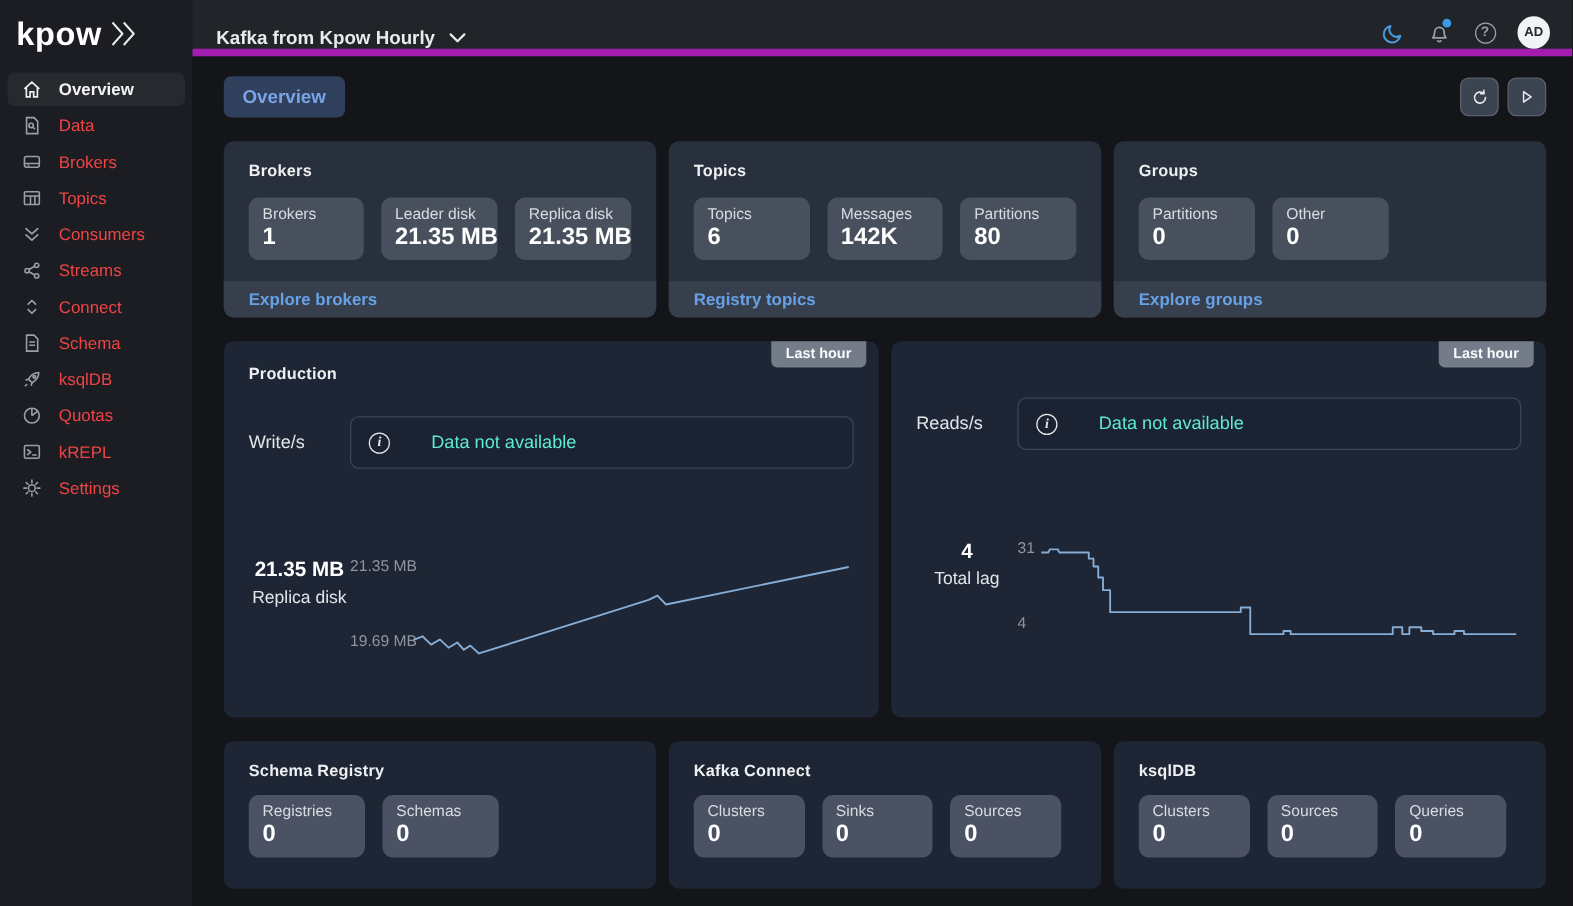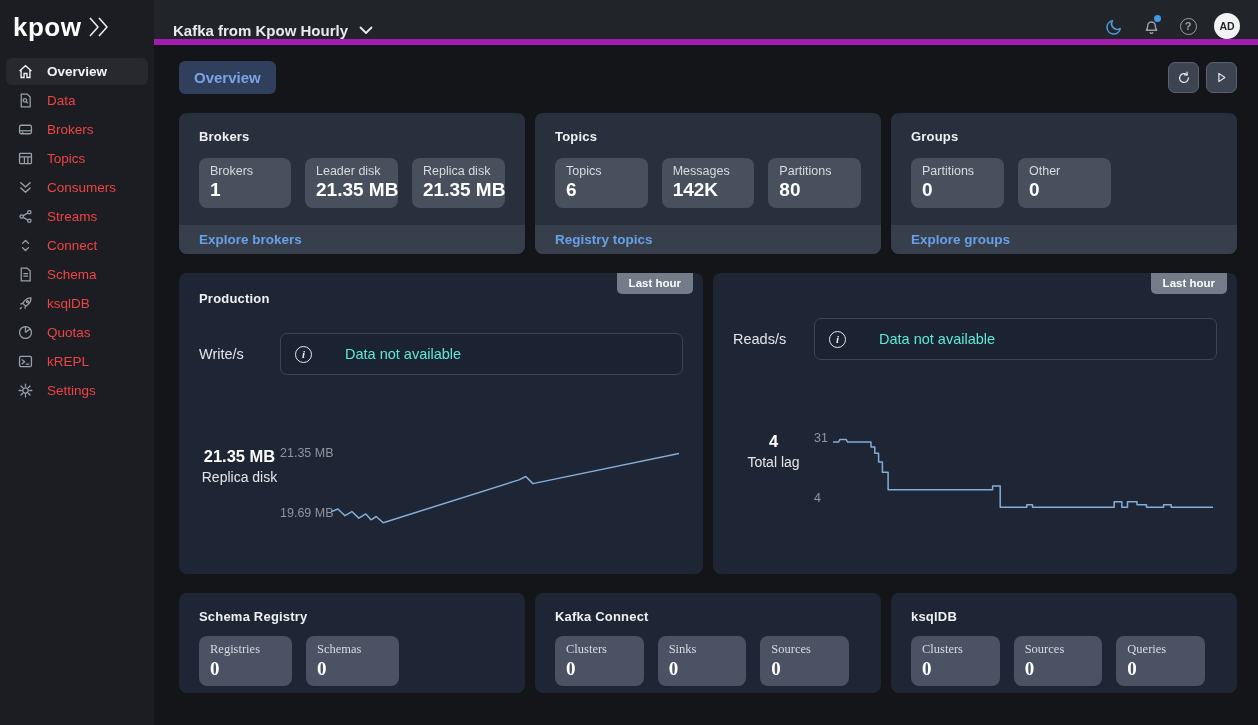--- a/index.html
+++ b/index.html
@@ -77,23 +77,23 @@
   .spark-wrap { flex:1; position:relative; height:88px; }
   .ylab { position:absolute; left:0; color:#8e959f; font-size:12.5px; }
   .ylab.top { top:1px; }  .ylab.bot { top:61px; }
   .spark { position:absolute; top:0; bottom:0; right:4px; height:88px; }
   .spark polyline { stroke:#85add6; stroke-width:1.5; vector-effect:non-scaling-stroke;
     stroke-linejoin:round; stroke-linecap:round; }
   .prod .spark { left:51px; width:calc(100% - 55px); }
   .cons .spark { left:19px; width:calc(100% - 23px); }
 
   
-  .int-card { width:346px; height:100px; background:#1e2534; padding:16px 32px 0 20px; }
+  .int-card { width:346px; height:118px; background:#1e2534; padding:16px 32px 0 20px; }
   .int-card .tile { background:#4a5263; }
-  .int-card .tiles { margin-top:12px;font-family:Liberation Serif, serif; }
+  .int-card .tiles { margin-top:12px; }
 </style>
 </head>
 <body>
 
 <div class="app">
 
   <aside class="sidebar">
     <div class="logo">
       <span class="logo-text">kpow</span>
       <span class="logo-mark">

